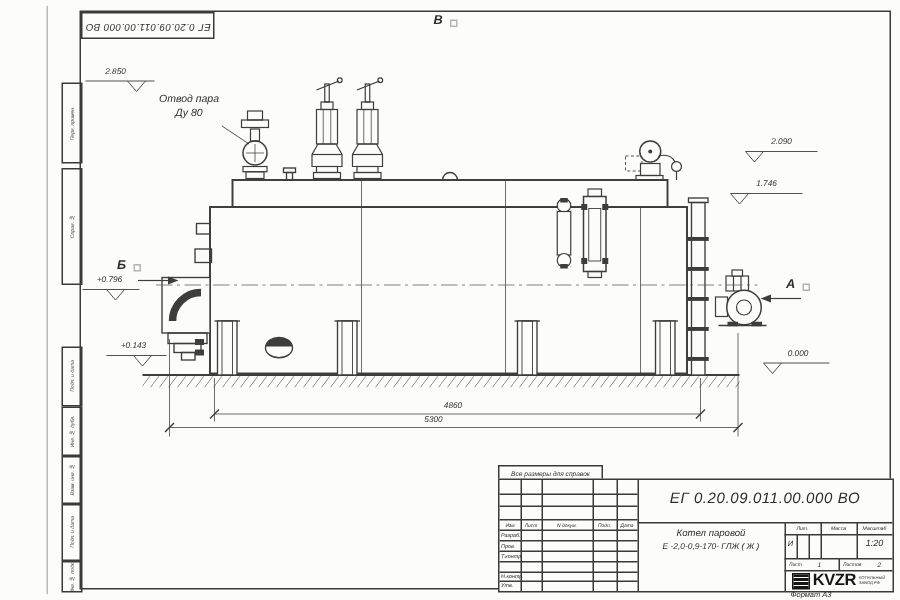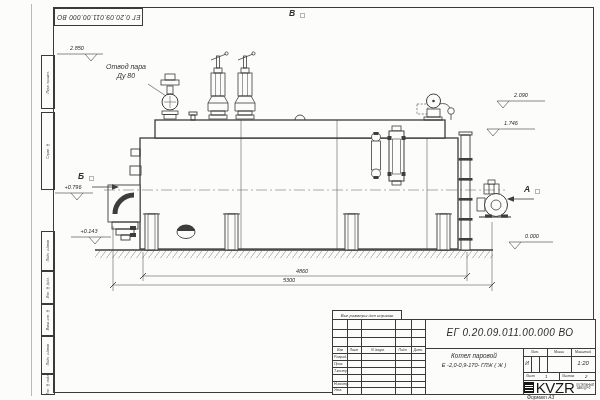--- a/index.html
+++ b/index.html
@@ -349,21 +349,21 @@
     <div class="tb-txt ctr" style="left:190px;top:40px;width:8px;font-size:5px;">И</div>
     <div class="tb-txt ctr" style="left:238px;top:40px;width:24px;font-size:6px;">1:20</div>
 
     <div class="tb-txt" style="left:193px;top:54px;font-size:3.4px;">Лист</div>
     <div class="tb-txt" style="left:212px;top:53.5px;font-size:4.4px;">1</div>
     <div class="tb-txt" style="left:229px;top:54px;font-size:3.4px;">Листов</div>
     <div class="tb-txt" style="left:252px;top:53.5px;font-size:4.4px;">2</div>
 
     <div class="abs" style="left:191px;top:60.5px;width:70px;height:13px;display:flex;align-items:center;justify-content:center;">
       <span class="logo-mark"></span>
-      <span style="font-weight:400;font-size:15px;letter-spacing:-0.3px;color:#161616;">KVZR</span>
+      <span style="font-weight:700;font-size:11px;letter-spacing:-0.3px;color:#161616;">KVZR</span>
       <span style="display:inline-flex;flex-direction:column;margin-left:2px;line-height:1.15;">
         <span style="font-size:2.8px;color:#3a3a3a;">КОТЕЛЬНЫЙ</span>
         <span style="font-size:2.8px;color:#3a3a3a;">ЗАВОД РФ</span>
       </span>
     </div>
   </div>
 
   <div class="lbl" style="left:527px;top:393.5px;font-size:5px;">Формат А3</div>
 
 </div>

